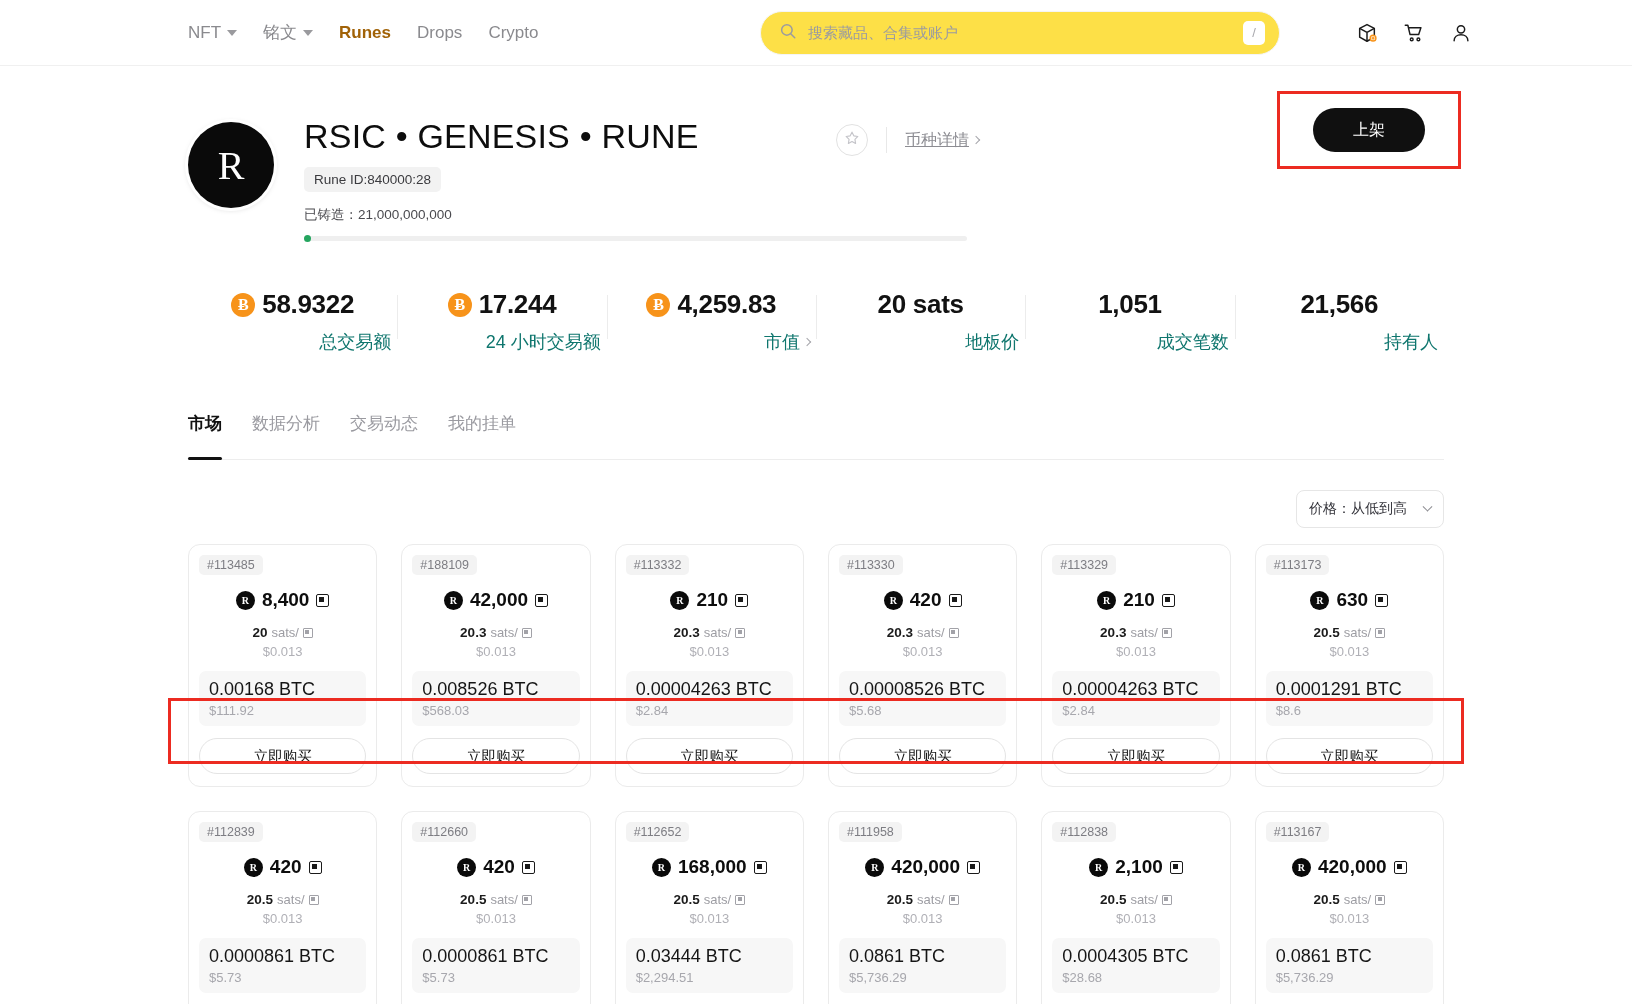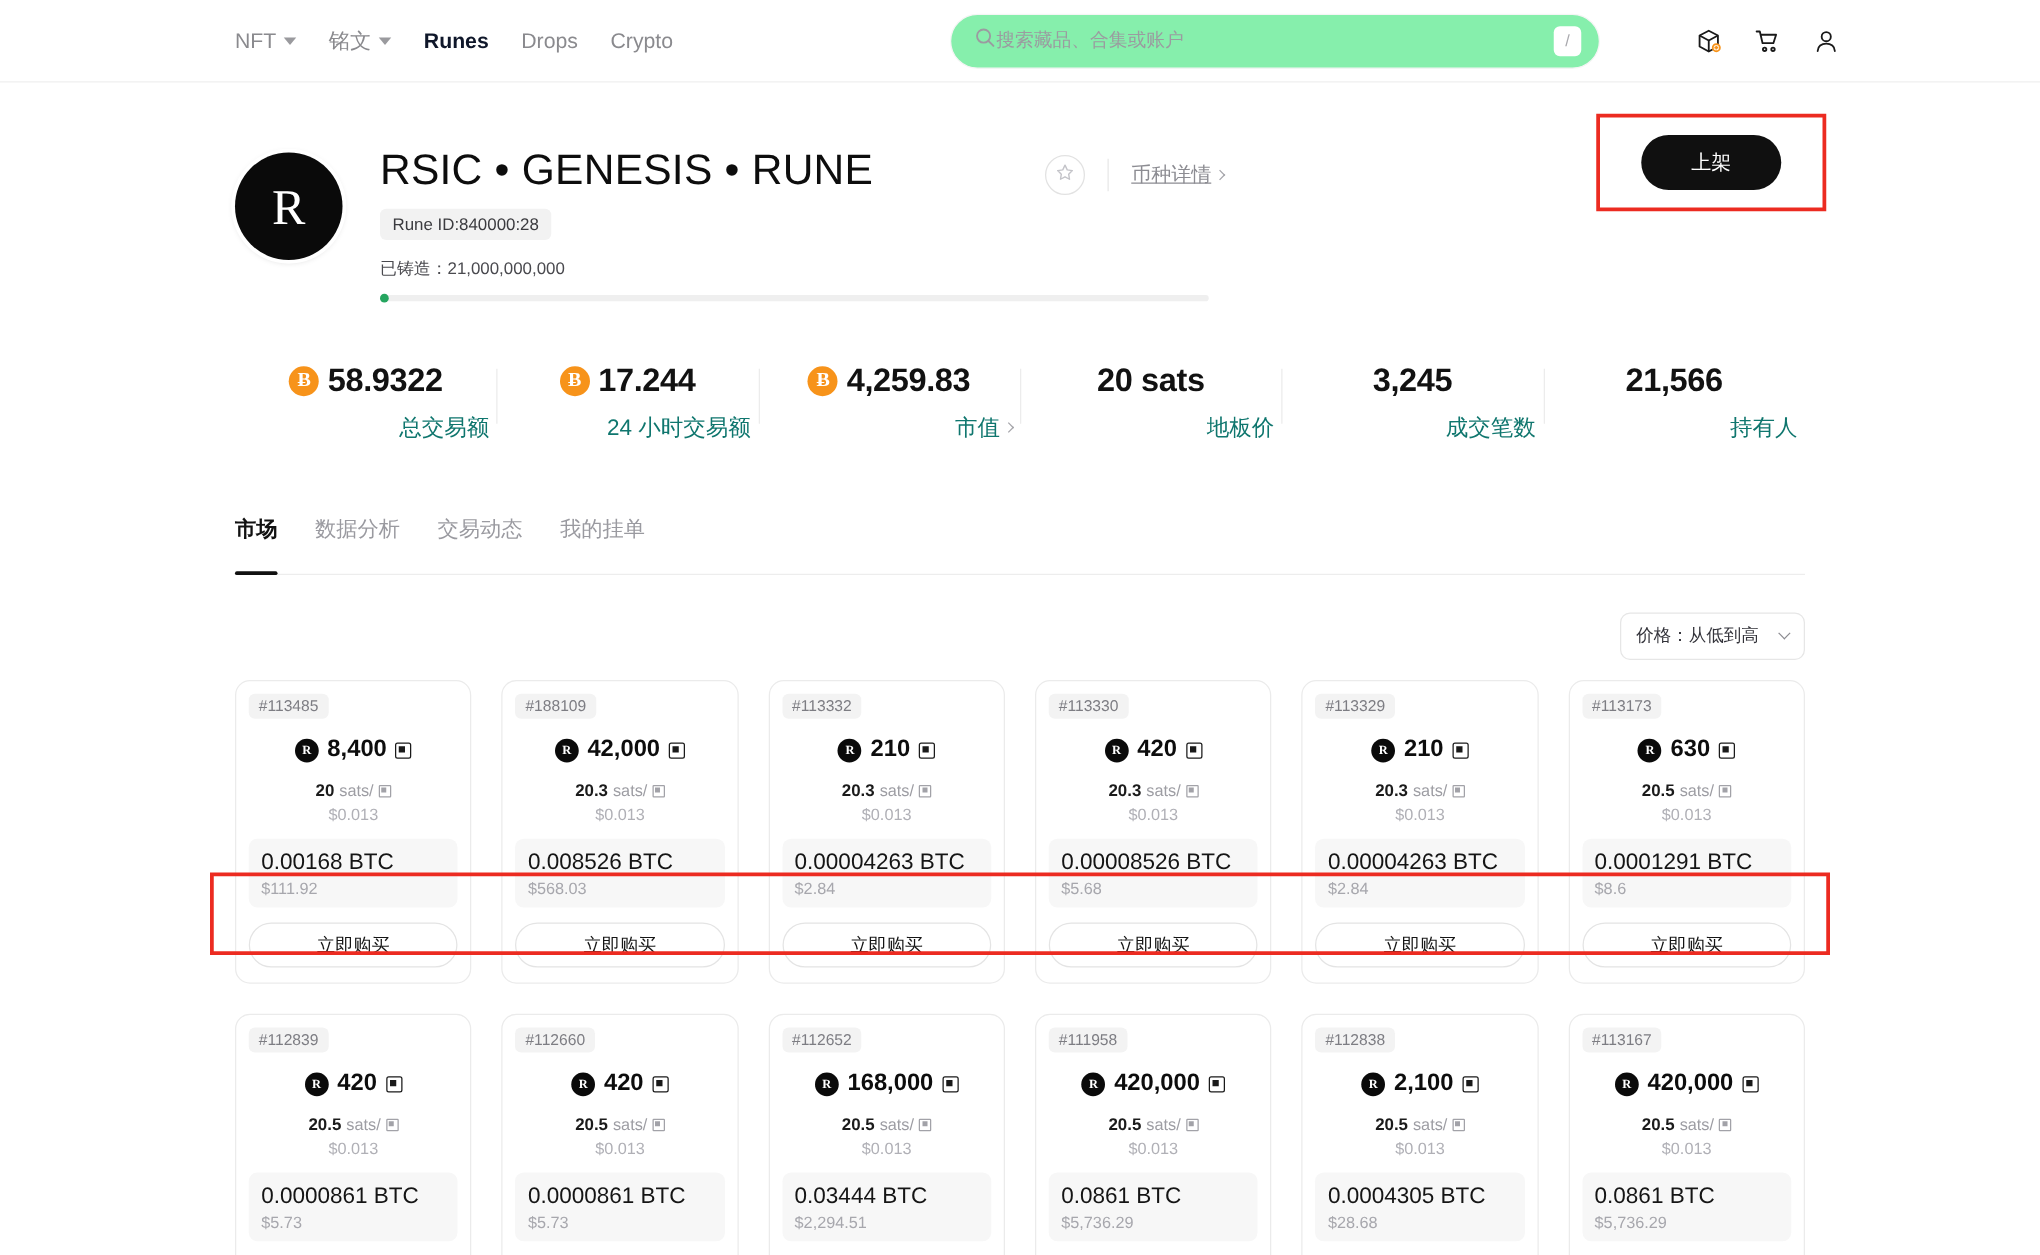--- a/index.html
+++ b/index.html
@@ -27,43 +27,43 @@
   }
   .nav-item {
     font-size: 17px;
     color: #8a8a8e;
     display: flex;
     align-items: center;
     gap: 6px;
     cursor: pointer;
     white-space: nowrap;
   }
-  .nav-item.active { color: #0f172a; font-weight: 700; }
+  .nav-item.active { color: #a16207; font-weight: 700; }
   .caret {
     width: 0; height: 0;
     border-left: 5px solid transparent;
     border-right: 5px solid transparent;
     border-top: 6px solid #9a9a9e;
     display: inline-block;
   }
 
   .search-wrap {
     position: absolute;
     left: 760px;
     width: 520px;
     height: 44px;
   }
   .search-box {
     width: 100%; height: 44px;
-    background: #86efac;
+    background: #fde047;
     border-radius: 22px;
     display: flex;
     align-items: center;
     padding: 0 14px 0 18px;
-    gap: 0;
+    gap: 11px;
     border: 1px solid #f5f5f5;
   }
   .search-input {
     flex: 1;
     border: none; outline: none; background: transparent;
     font-size: 15px; color: #6b6b70;
     font-family: "Liberation Sans", sans-serif;
   }
   .search-input::placeholder { color: #9b9ba0; }
   .slash-key {
@@ -530,21 +530,21 @@
       <div class="stat">
         <div class="stat-val">
           <span>20 sats</span>
         </div>
         <div class="stat-lbl">
           <span>地板价</span>
         </div>
       </div>
       <div class="stat">
         <div class="stat-val">
-          <span>3,245</span>
+          <span>1,051</span>
         </div>
         <div class="stat-lbl">
           <span>成交笔数</span>
         </div>
       </div>
       <div class="stat">
         <div class="stat-val">
           <span>21,566</span>
         </div>
         <div class="stat-lbl">

